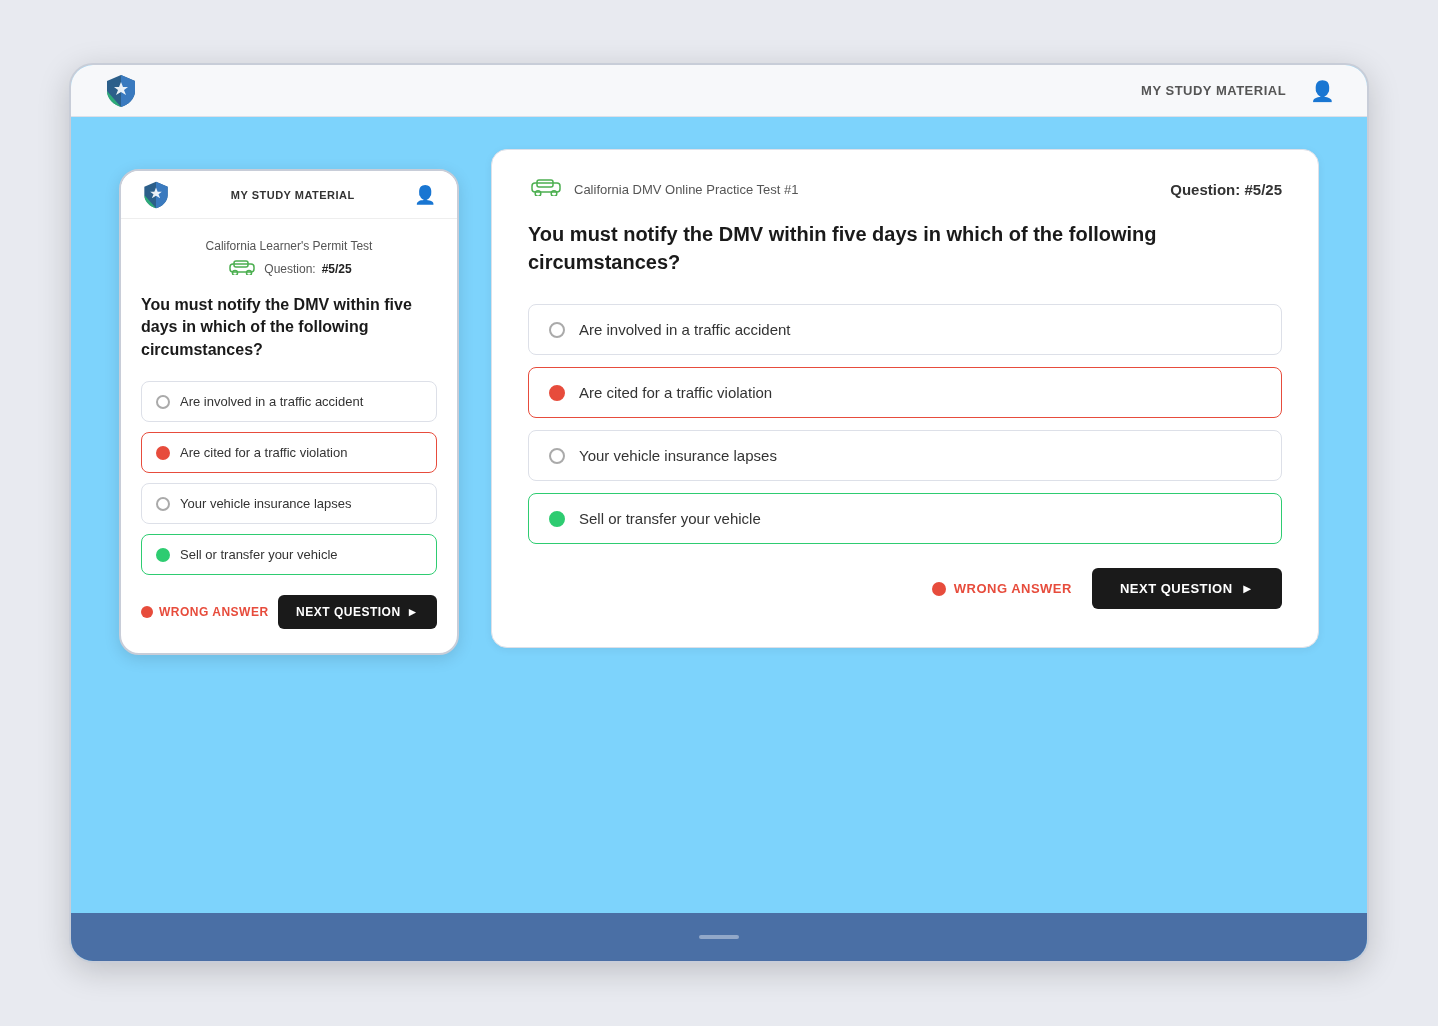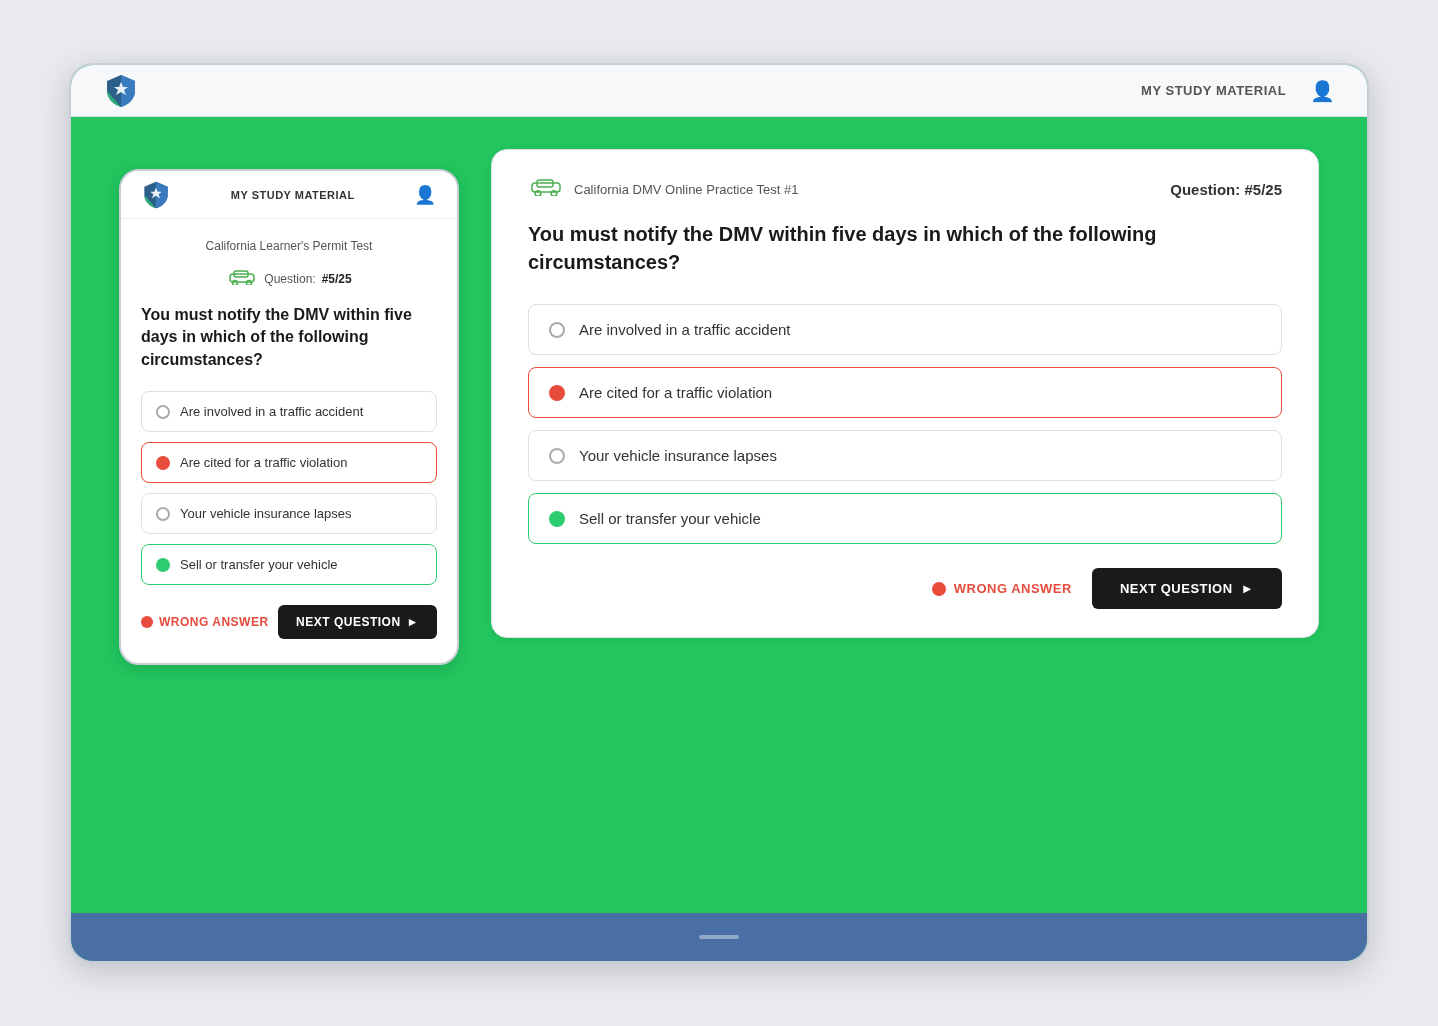--- a/index.html
+++ b/index.html
@@ -11,21 +11,21 @@
       justify-content: center;
       min-height: 100vh;
       width: 1438px;
       height: 1026px;
       overflow: hidden;
     }
 
     .outer-device {
       width: 1300px;
       height: 900px;
-      background: #22c55e;
+      background: #7dd3fc;
       border-radius: 24px;
       border: 2px solid #c8cdd8;
       box-shadow: 0 8px 32px rgba(0,0,0,0.18);
       position: relative;
       overflow: hidden;
     }
 
     
     .outer-topbar {
       background: #f7f8fa;
@@ -116,21 +116,21 @@
     }
 
     .phone-test-header {
       text-align: center;
       margin-bottom: 16px;
     }
 
     .phone-test-name {
       font-size: 12px;
       color: #555;
-      margin-bottom: 16px;
+      margin-bottom: 6px;
     }
 
     .phone-question-num {
       font-size: 12px;
       color: #555;
       display: flex;
       align-items: center;
       justify-content: center;
       gap: 6px;
     }
@@ -238,21 +238,21 @@
     .desktop-panel {
       flex: 1;
       background: #fff;
       border-radius: 16px;
       border: 1.5px solid #dde0e8;
       box-shadow: 0 2px 8px rgba(0,0,0,0.06);
       overflow: hidden;
     }
 
     .desktop-panel-content {
-      padding: 28px 36px 28px;
+      padding: 28px 36px 38px;
     }
 
     .desktop-test-header {
       display: flex;
       align-items: center;
       justify-content: space-between;
       margin-bottom: 20px;
     }
 
     .desktop-test-left {

